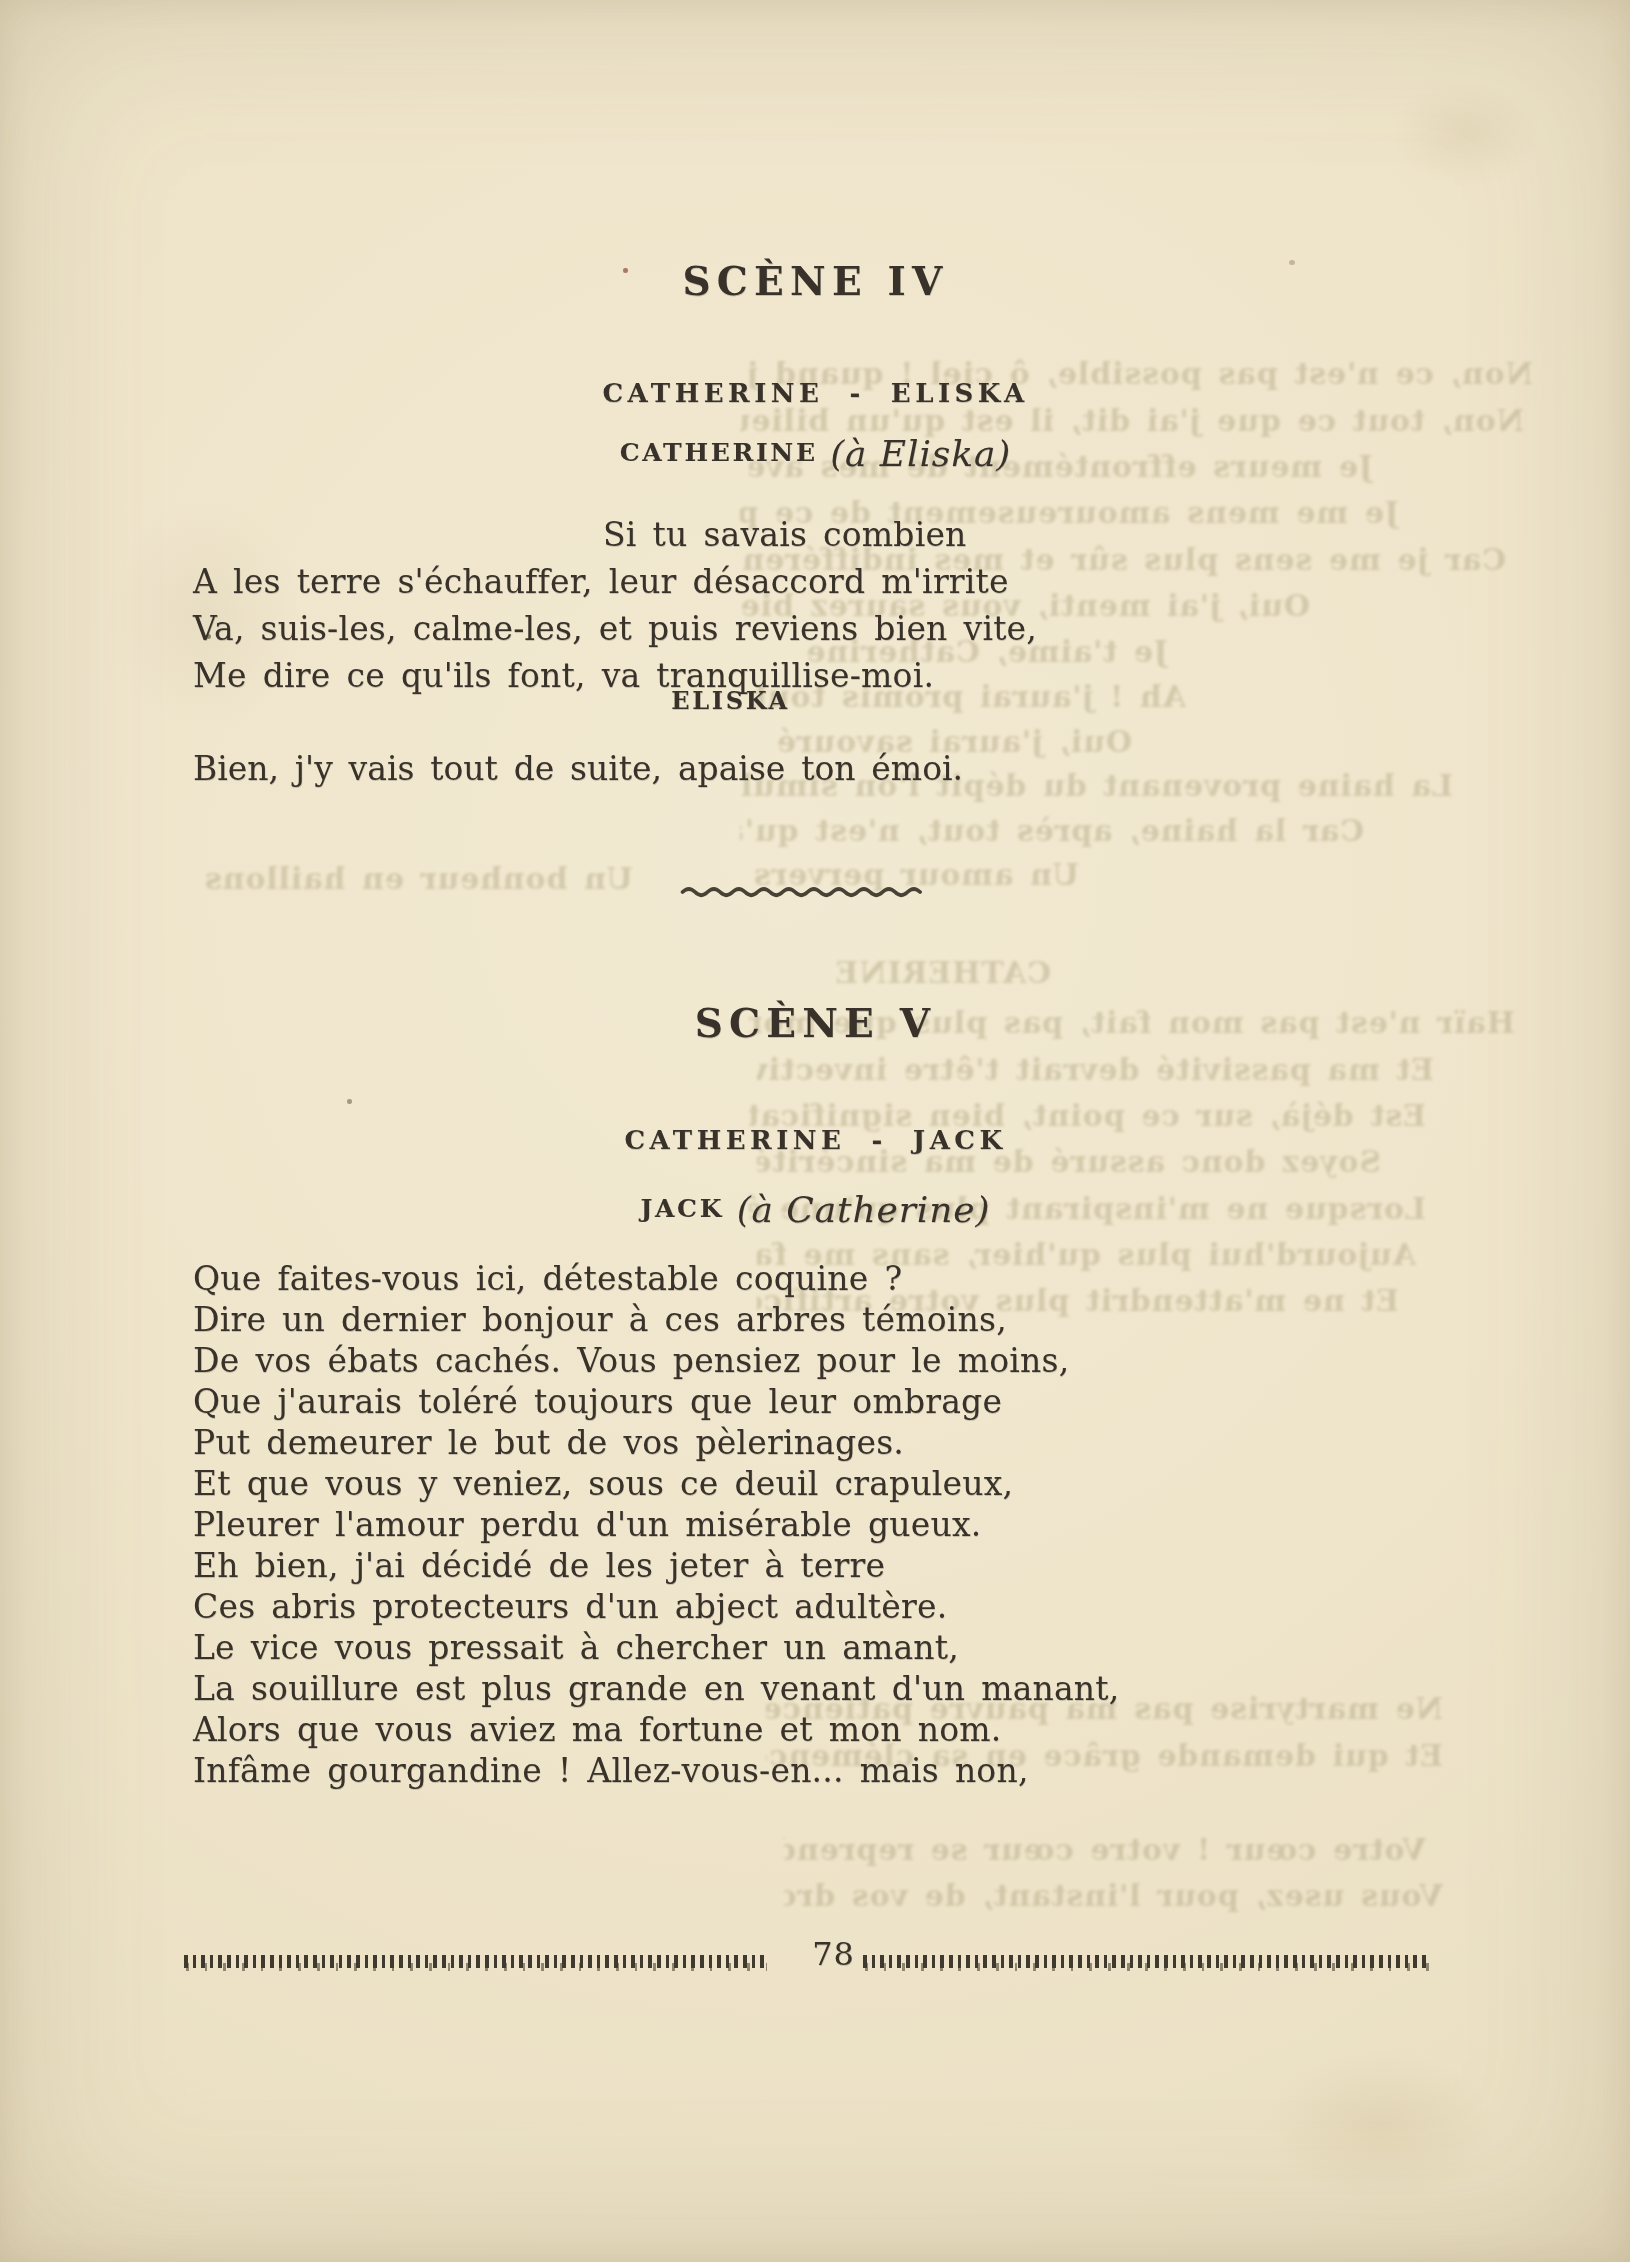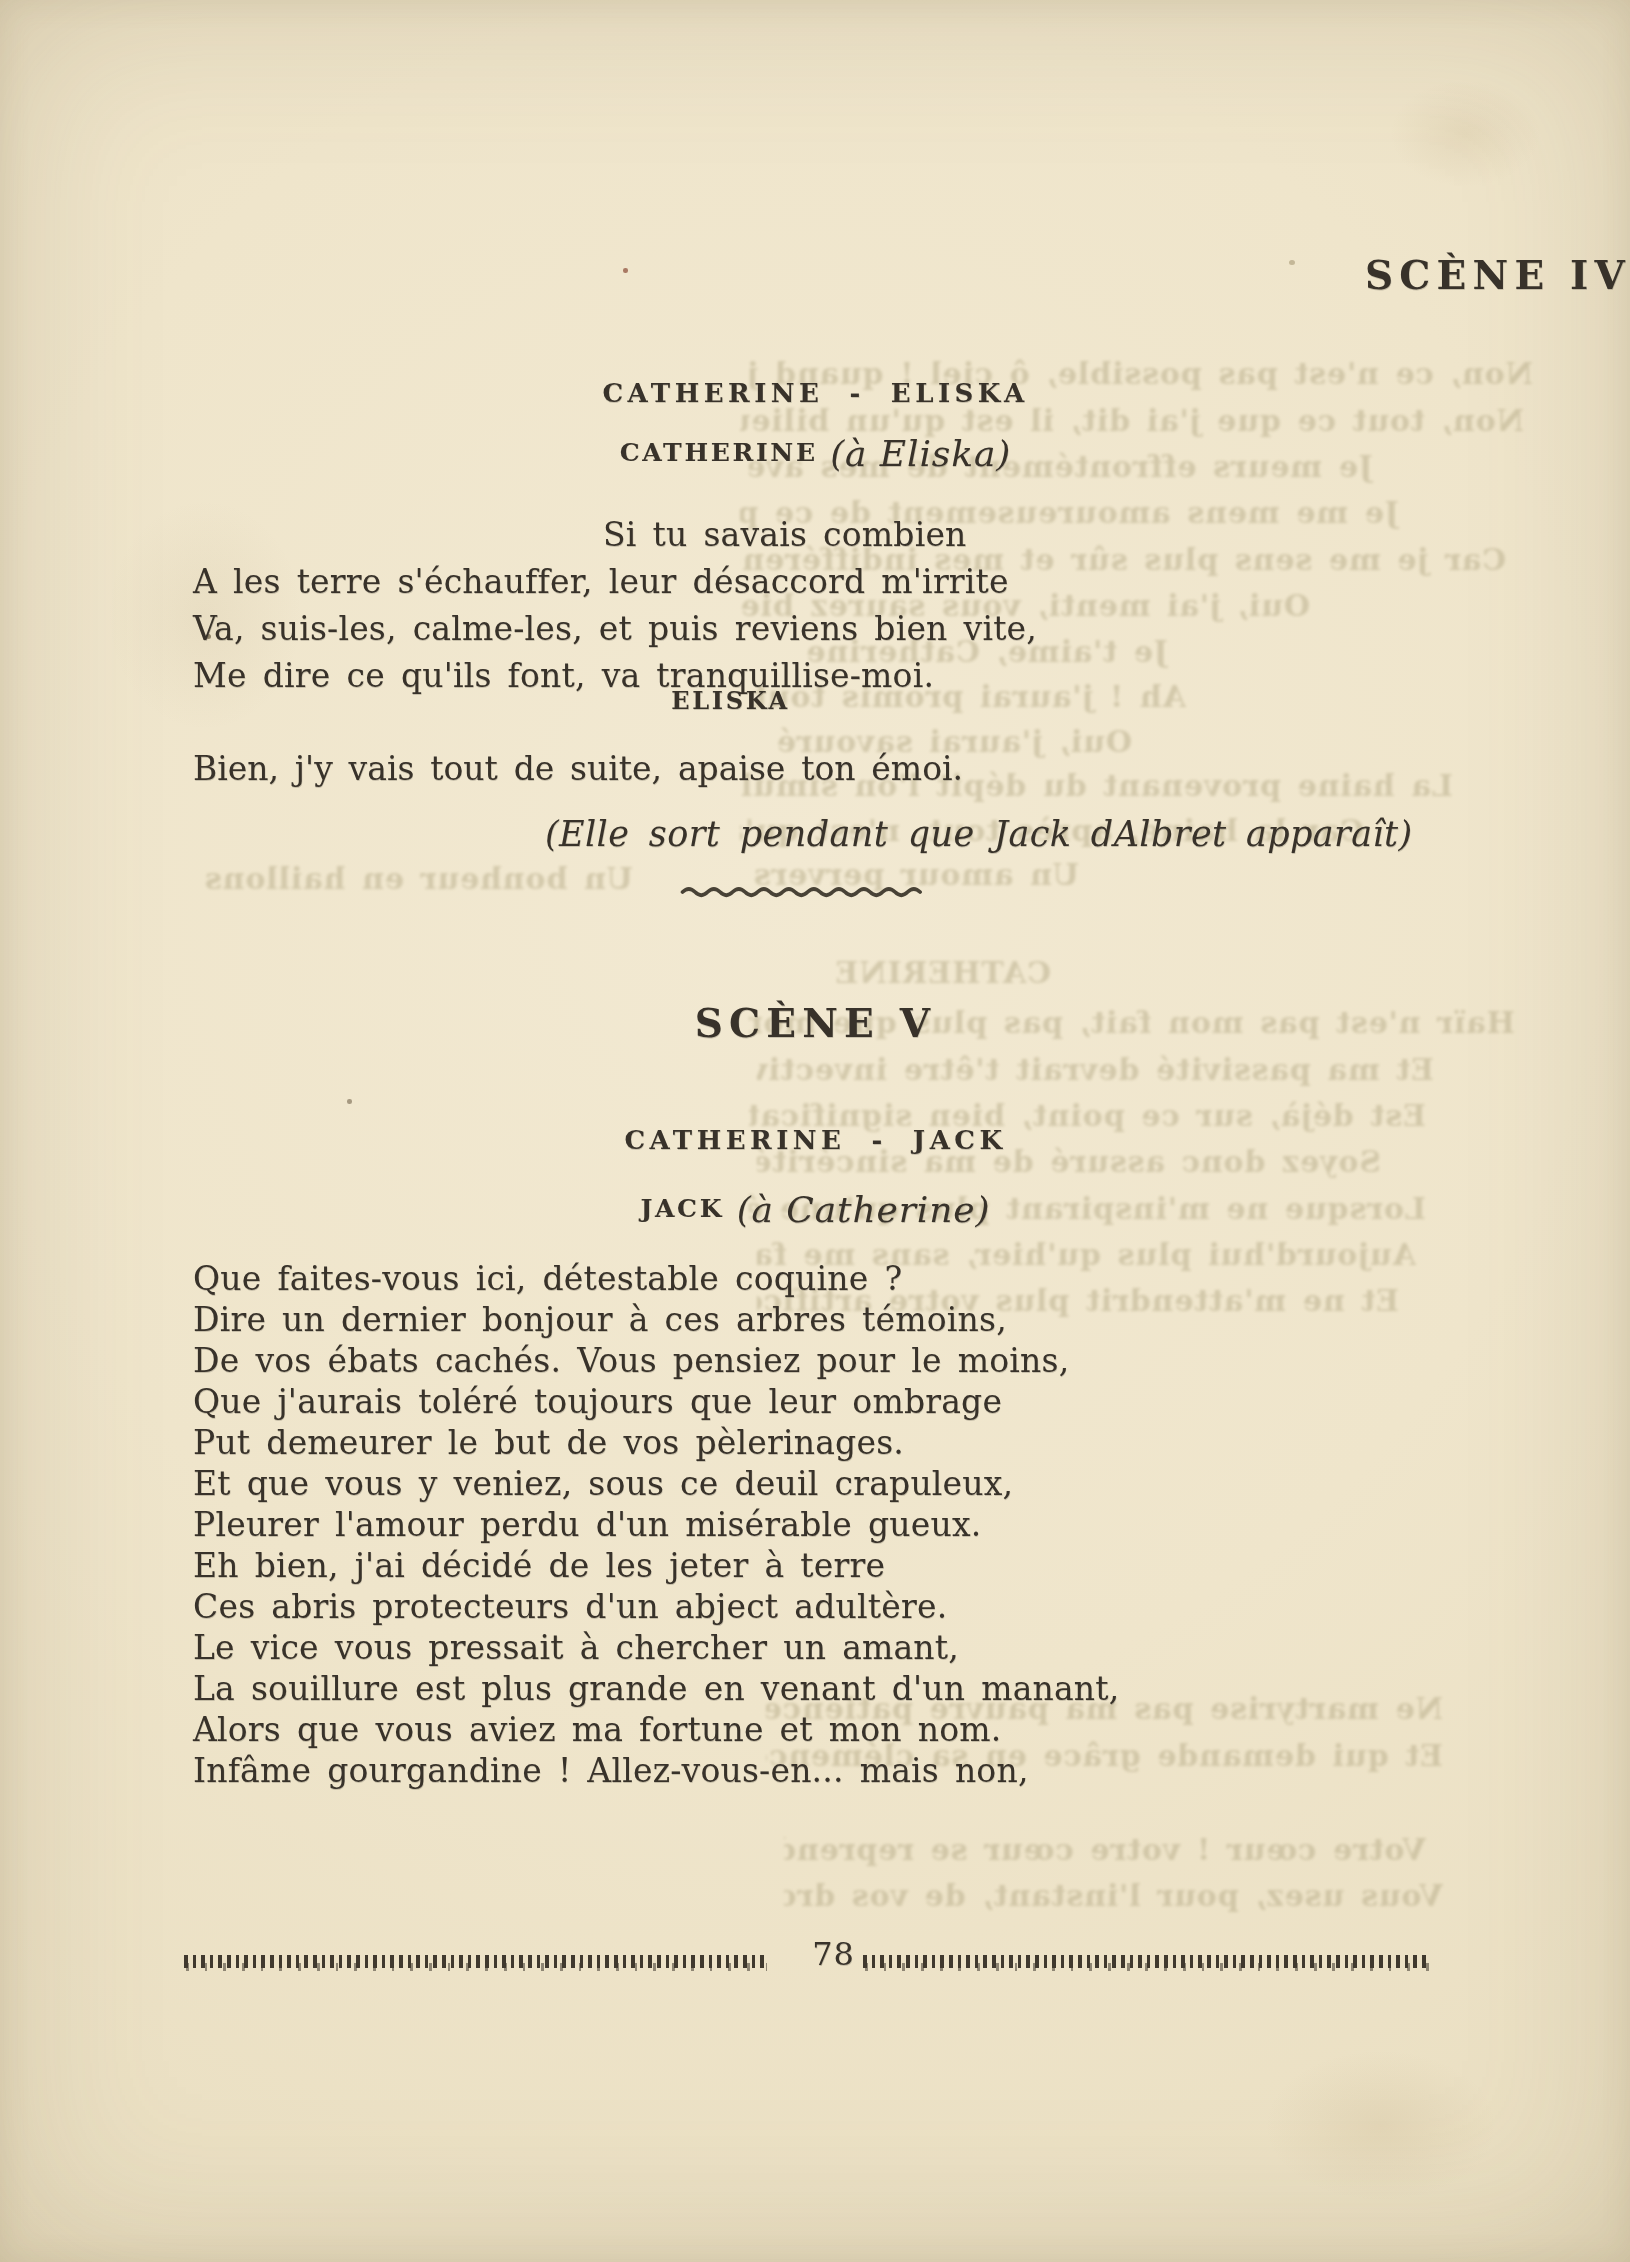--- a/index.html
+++ b/index.html
@@ -66,41 +66,40 @@
   <span class="bt" style="top:1878px;left:784px;width:659px;">Vous usez, pour l'instant, de vos droits</span>
 
   <span class="speck" style="top:634px;left:206px;width:5.3px;height:5.3px;background:#6a5c44;opacity:.7;"></span>
   <span class="speck" style="top:1099px;left:347px;width:4.5px;height:4.5px;background:#75664c;opacity:.6;"></span>
   <span class="speck" style="top:268px;left:623px;width:4.5px;height:4.5px;background:#8a4a36;opacity:.7;"></span>
   <span class="speck" style="top:260px;left:1289px;width:6.2px;height:5.3px;background:#9a8a64;opacity:.5;"></span>
   <span class="stain" style="top:80px;left:1390px;width:151px;height:107px;background:radial-gradient(closest-side,rgba(150,120,70,.10),rgba(150,120,70,0));"></span>
   <span class="stain" style="top:2050px;left:1265px;width:232px;height:151px;background:radial-gradient(closest-side,rgba(150,120,70,.10),rgba(150,120,70,0));"></span>
   <span class="stain" style="top:499px;left:107px;width:196px;height:232px;background:radial-gradient(closest-side,rgba(140,115,70,.07),rgba(140,115,70,0));"></span>
 
-  <div class="abs centered scene-title ink" style="top:252px;text-align:right;">SCÈNE IV</div>
+  <div class="abs centered scene-title ink" style="top:258px;">SCÈNE IV</div>
   <div class="abs centered characters ink" style="top:378px;">CATHERINE - ELISKA</div>
 
   <div class="abs centered cue" style="top:433px;">
     <span class="speaker ink">CATHERINE</span><span class="direction ink">(à Eliska)</span>
   </div>
 
   <div class="abs verse v1 ink" style="top:511px;">
     <div class="indent">Si tu savais combien</div>
     <div>A les terre s'échauffer, leur désaccord m'irrite</div>
     <div>Va, suis-les, calme-les, et puis reviens bien vite,</div>
     <div>Me dire ce qu'ils font, va tranquillise-moi.</div>
   </div>
 
   <div class="abs centered" style="top:686px;transform:translateX(-85px);">
     <span class="speaker-label ink">ELISKA</span>
   </div>
 
   <div class="abs single-line ink" style="top:749px;">Bien, j'y vais tout de suite, apaise ton émoi.</div>
 
-  <div class="abs stage-direction ink" style="top:814px;">(Elle sort pendant que Jack dAlbret apparaît)</div>
 
   <div class="abs" style="top:884px;left:679px;width:250px;height:14.3px;">
     <svg width="250" height="14.3" viewBox="0 0 280 16">
       <path d="M4,9 Q11,2 18,9 T32,9 T46,9 T60,9 T74,9 T88,9 T102,9 T116,9 T130,9 T144,9 T158,9 T172,9 T186,9 T200,9 T214,9 T228,9 T242,9 T256,9 T270,9" fill="none" stroke="#3a3328" stroke-width="4.2" stroke-linecap="round" opacity=".92"></path>
     </svg>
   </div>
 
   <div class="abs centered scene-title ink" style="top:1000px;">SCÈNE V</div>
   <div class="abs centered characters ink" style="top:1125px;">CATHERINE - JACK</div>
 

